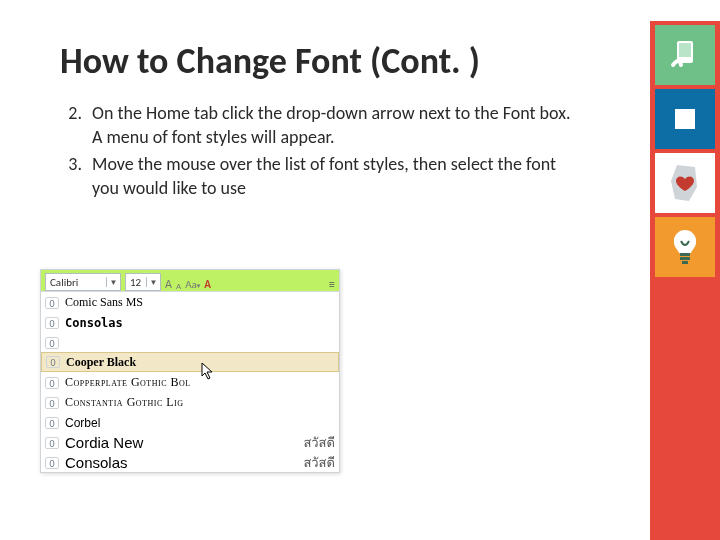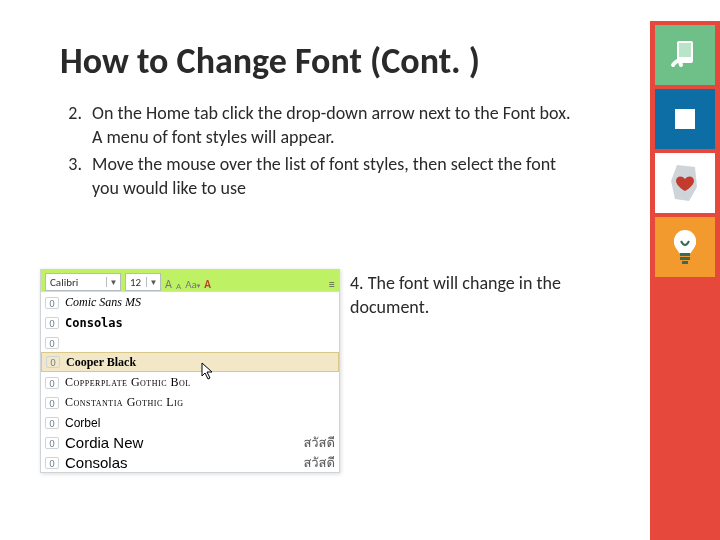--- a/index.html
+++ b/index.html
@@ -35,21 +35,21 @@
   .toolbar .clear { color:#c0392b; font-weight:bold; }
   .list { }
   .row { display:flex; align-items:center; height:20px; padding: 0 4px; font-size: 12px; border-top: 1px solid transparent; }
   .row .zero { width:14px; text-align:center; color:#6b7b8a; font-size:10px; margin-right:6px; border:1px solid #cfd4d9; border-radius:2px; line-height:12px; height:12px; }
   .row.hover { background:#f2e7c7; border:1px solid #d9c88a; }
   .row .name { flex:1; white-space:nowrap; overflow:hidden; text-overflow:ellipsis; }
   .row .sample { font-size:13px; color:#555; }
   .cursor { position:absolute; width:14px; height:18px; pointer-events:none; }
 
   
-  .f-comic { font-family: "Comic Sans MS", cursive; font-style: italic; }
+  .f-comic { font-family: "Comic Sans MS", cursive; }
   .f-consolas { font-family: Consolas, monospace; font-weight: bold; }
   .f-constantia { font-family: Constantia, "Times New Roman", serif; font-weight:600; }
   .f-cooper { font-family: "Cooper Black", Georgia, serif; font-weight:900; }
   .f-copper { font-family: "Copperplate", "Copperplate Gothic", serif; font-variant: small-caps; letter-spacing:.5px; }
   .f-corbel { font-family: Corbel, "Segoe UI", sans-serif; }
   .f-cordia { font-family: "Cordia New", "Segoe UI", sans-serif; font-size:15px; }
 </style>
 </head>
 <body>
 <div class="slide">
@@ -60,21 +60,20 @@
     <div class="li">
       <div class="num">2.</div>
       <div class="txt">On the Home tab click the drop-down arrow next to the Font box.  A menu of font styles will appear.</div>
     </div>
     <div class="li">
       <div class="num">3.</div>
       <div class="txt">Move the mouse over the list of font styles, then select the font you would like to use</div>
     </div>
   </div>
 
-  <div class="step4">4.  The font will change in the document.</div>
 
   <div class="strip">
     <div class="tile t-green">
       <svg width="36" height="36" viewBox="0 0 36 36">
           <rect x="10" y="4" width="16" height="22" rx="2" fill="#fff"></rect>
           <rect x="12" y="6" width="12" height="14" fill="#b9e4c7"></rect>
           <path d="M6 28 Q12 20 14 28" stroke="#fff" stroke-width="4" fill="none" stroke-linecap="round"></path>
         </svg>
     </div>
     <div class="tile t-blue">

